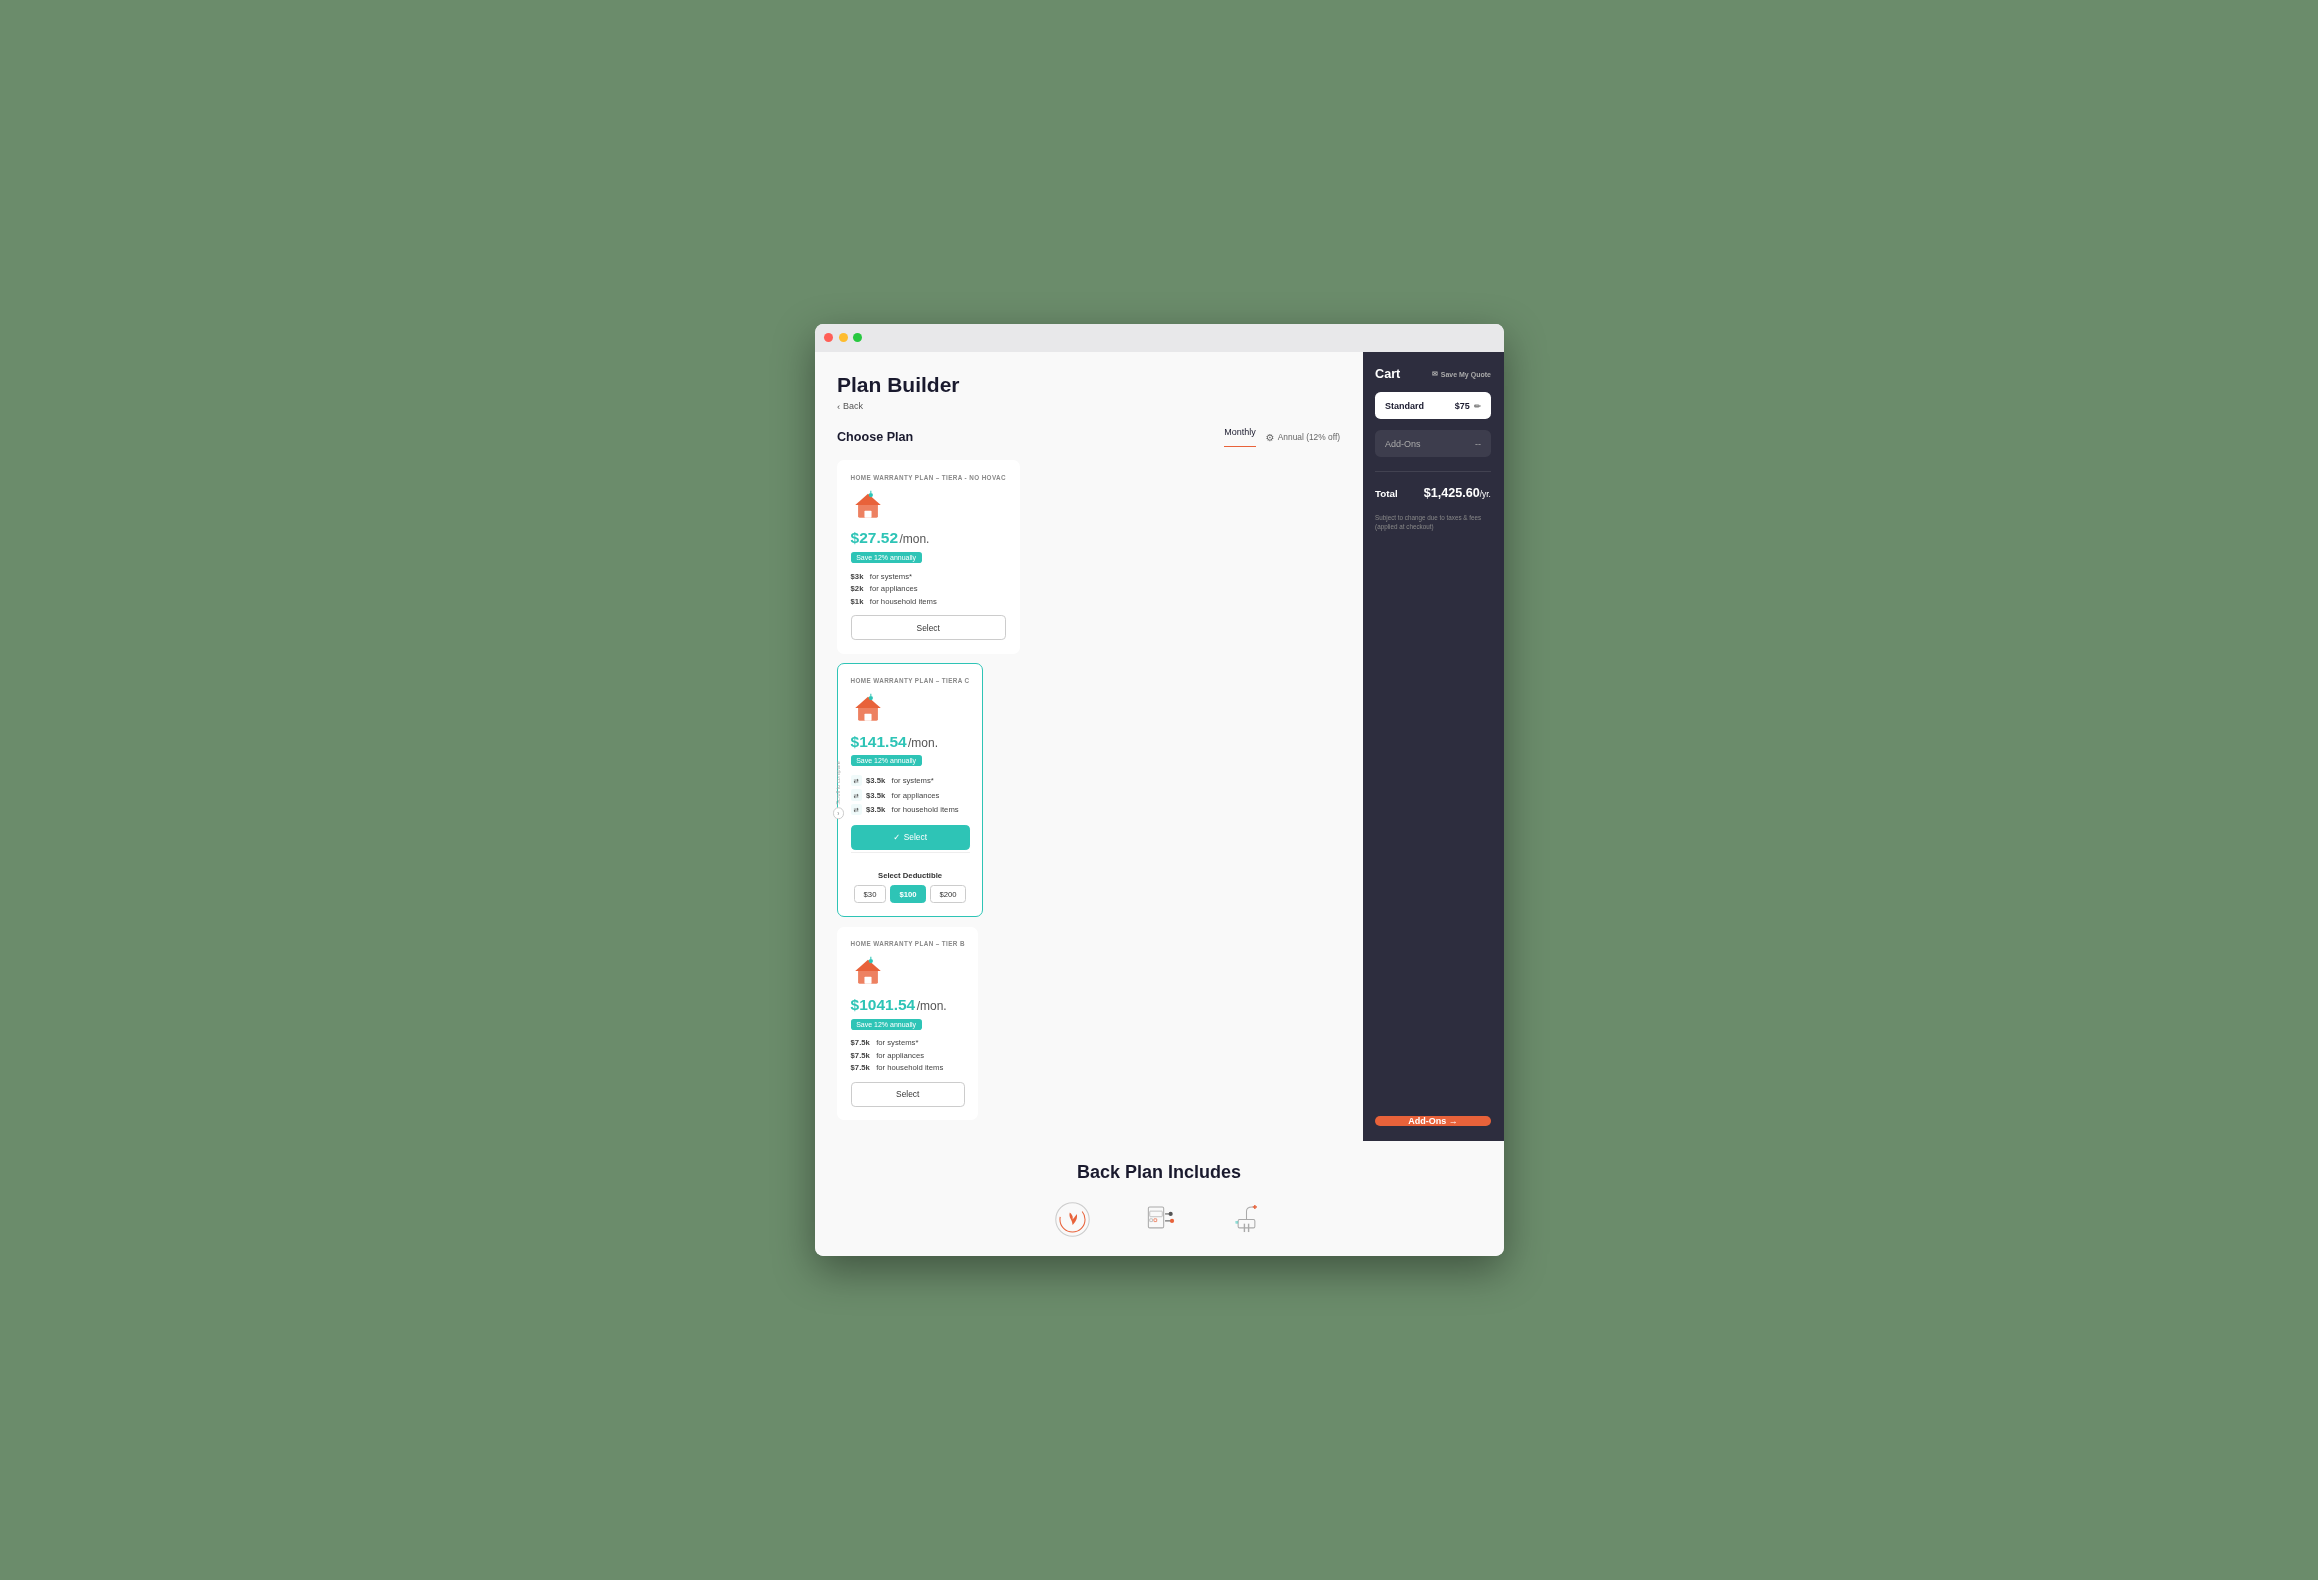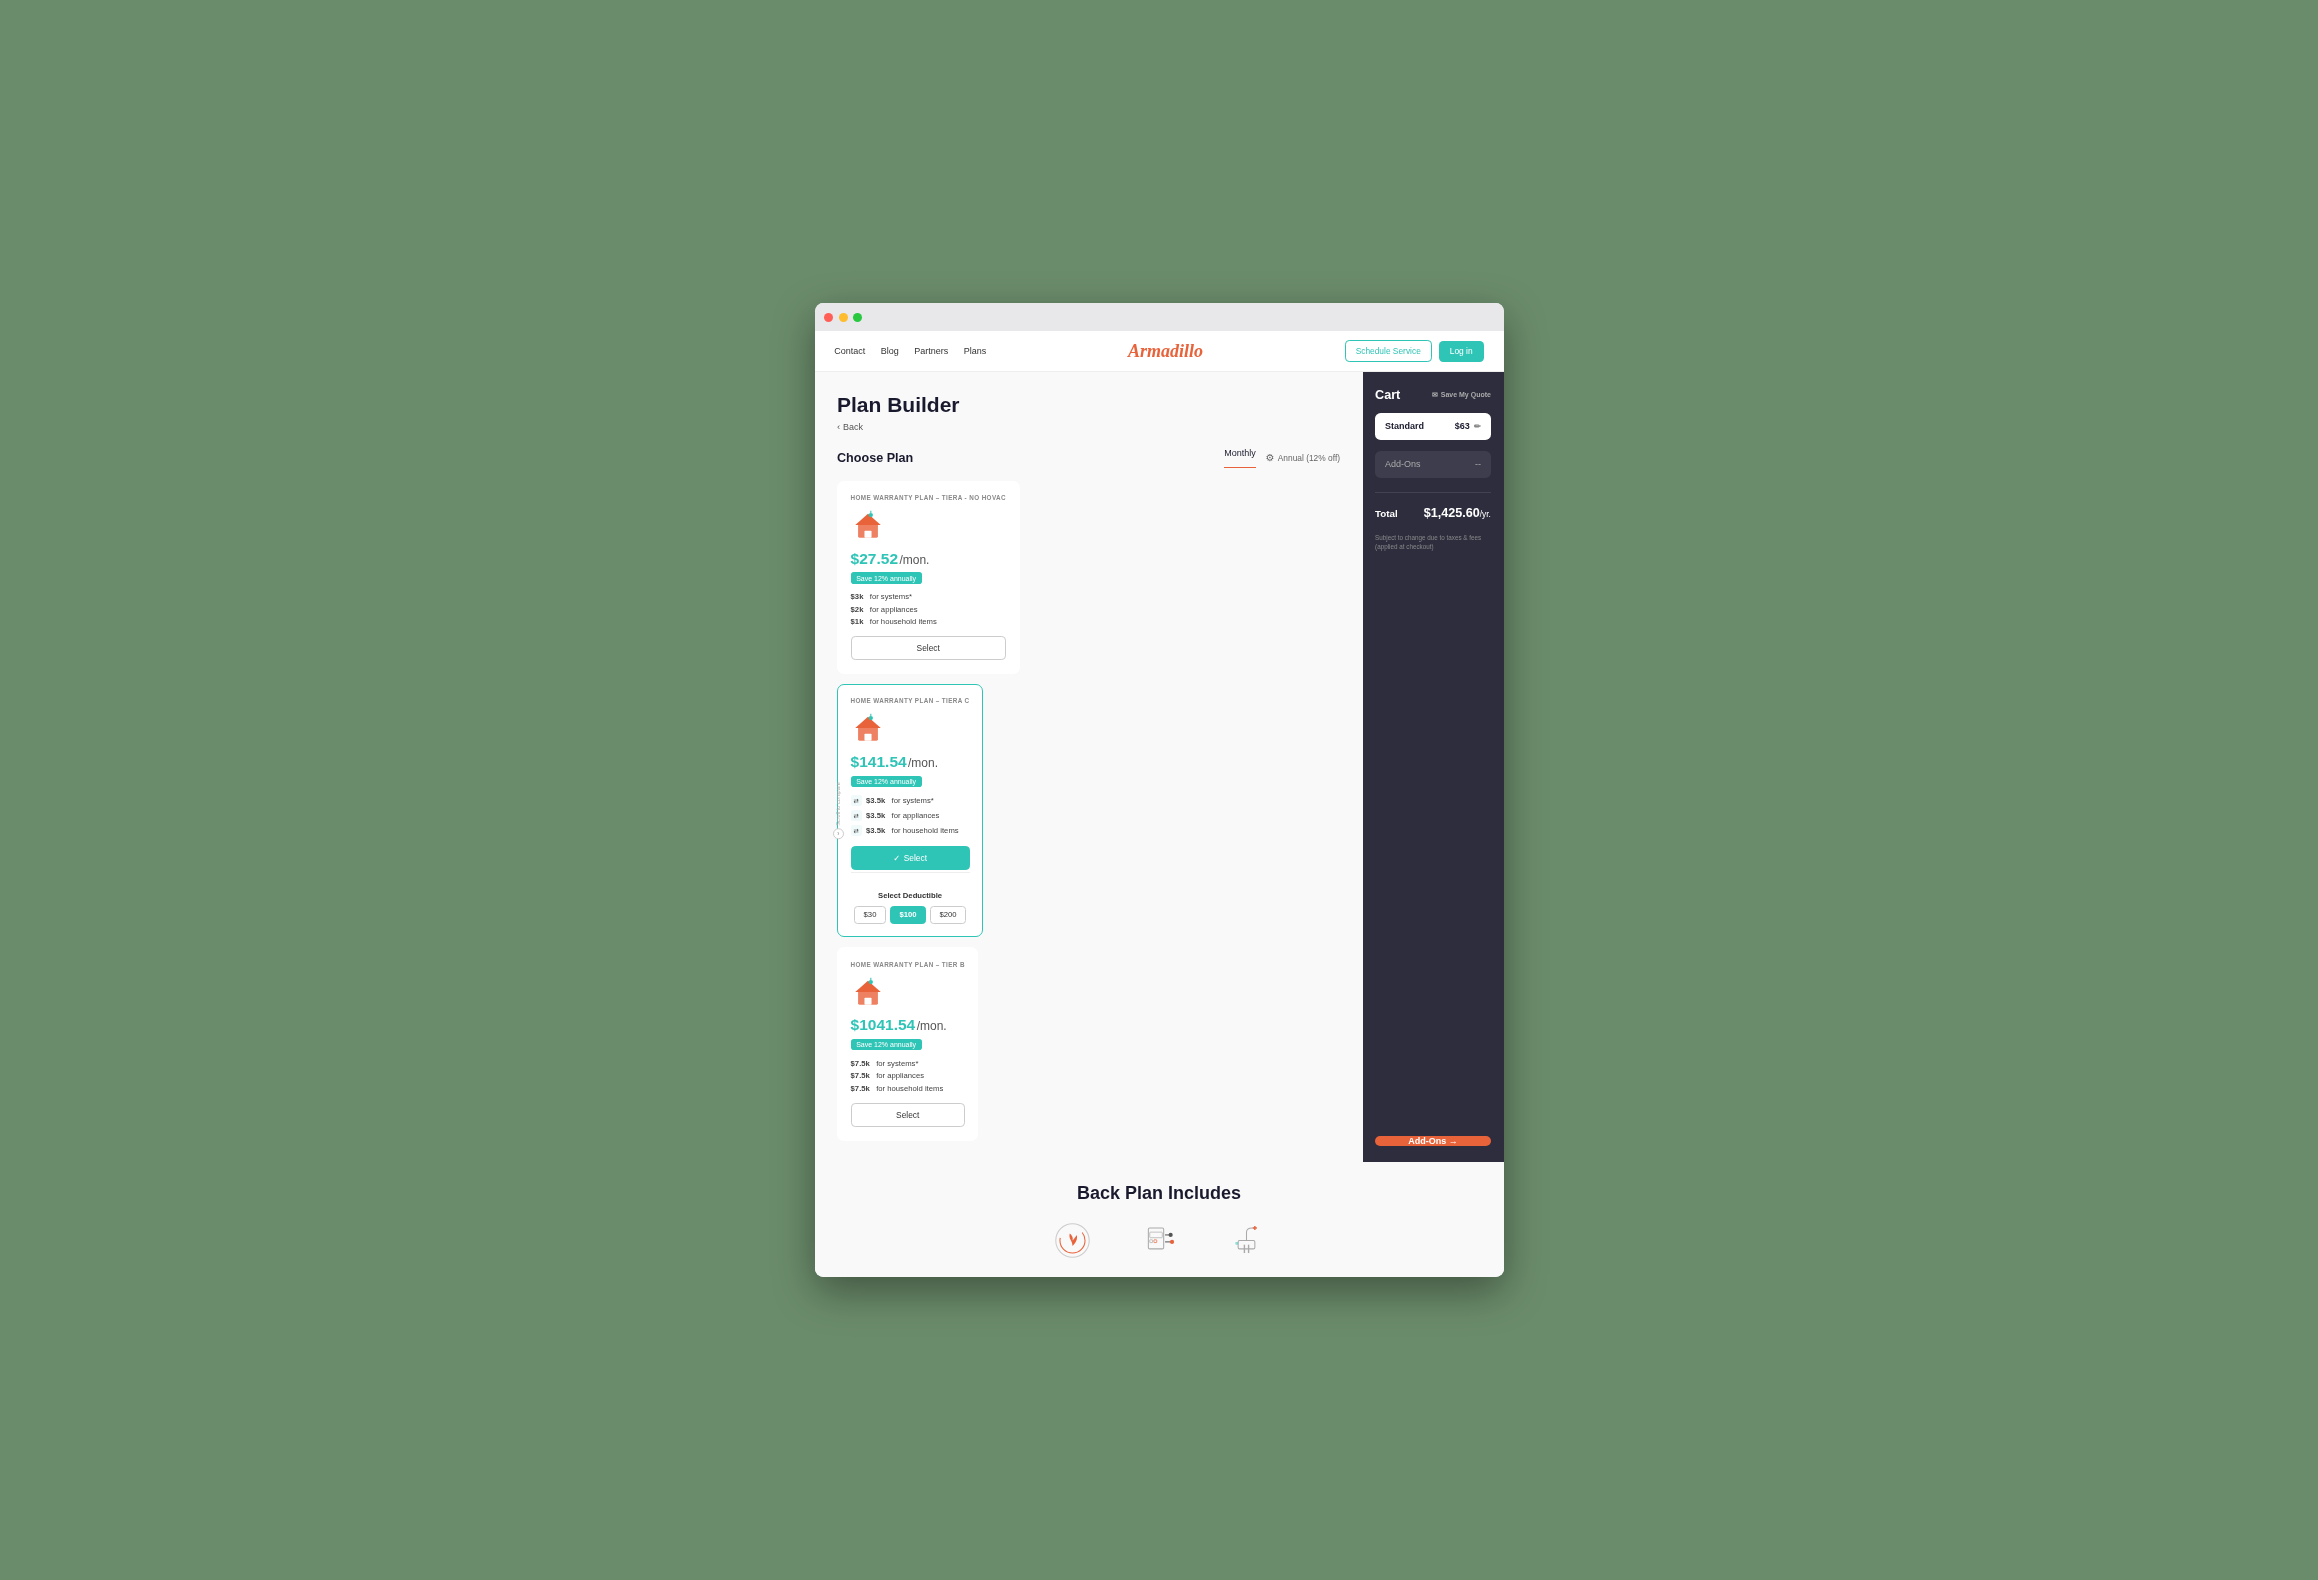--- a/index.html
+++ b/index.html
@@ -417,35 +417,20 @@
 <body>
 
 <div class="window">
 
   <div class="titlebar">
     <div class="dot dot-red"></div>
     <div class="dot dot-yellow"></div>
     <div class="dot dot-green"></div>
   </div>
 
-  <div class="navbar">
-    <nav class="nav-links">
-      <a class="nav-link">Contact</a>
-      <a class="nav-link">Blog</a>
-      <a class="nav-link">Partners</a>
-      <a class="nav-link">Plans</a>
-    </nav>
-    <div class="nav-brand">
-      <span class="brand-text">Armadillo</span>
-    </div>
-    <div class="nav-actions">
-      <button class="btn-schedule">Schedule Service</button>
-      <button class="btn-login">Log in</button>
-    </div>
-  </div>
 
   <div class="main-layout">
 
     <div class="content-area">
       <h1 class="page-title">Plan Builder</h1>
       <div class="back-link">
         <span class="back-arrow">‹</span>
         <span>Back</span>
       </div>
 
@@ -589,21 +574,21 @@
         <span>Cart</span>
         <span class="save-quote">
           <span>✉</span>
           <span>Save My Quote</span>
         </span>
       </div>
 
       <div class="cart-item">
         <span class="cart-item-name">Standard</span>
         <span class="cart-item-price">
-          <span>$63</span>
+          <span>$75</span>
           <span class="edit-icon">✏</span>
         </span>
       </div>
 
       <div class="addons-row">
         <span class="addons-label">Add-Ons</span>
         <span class="addons-dashes">--</span>
       </div>
 
       <div class="divider"></div>

